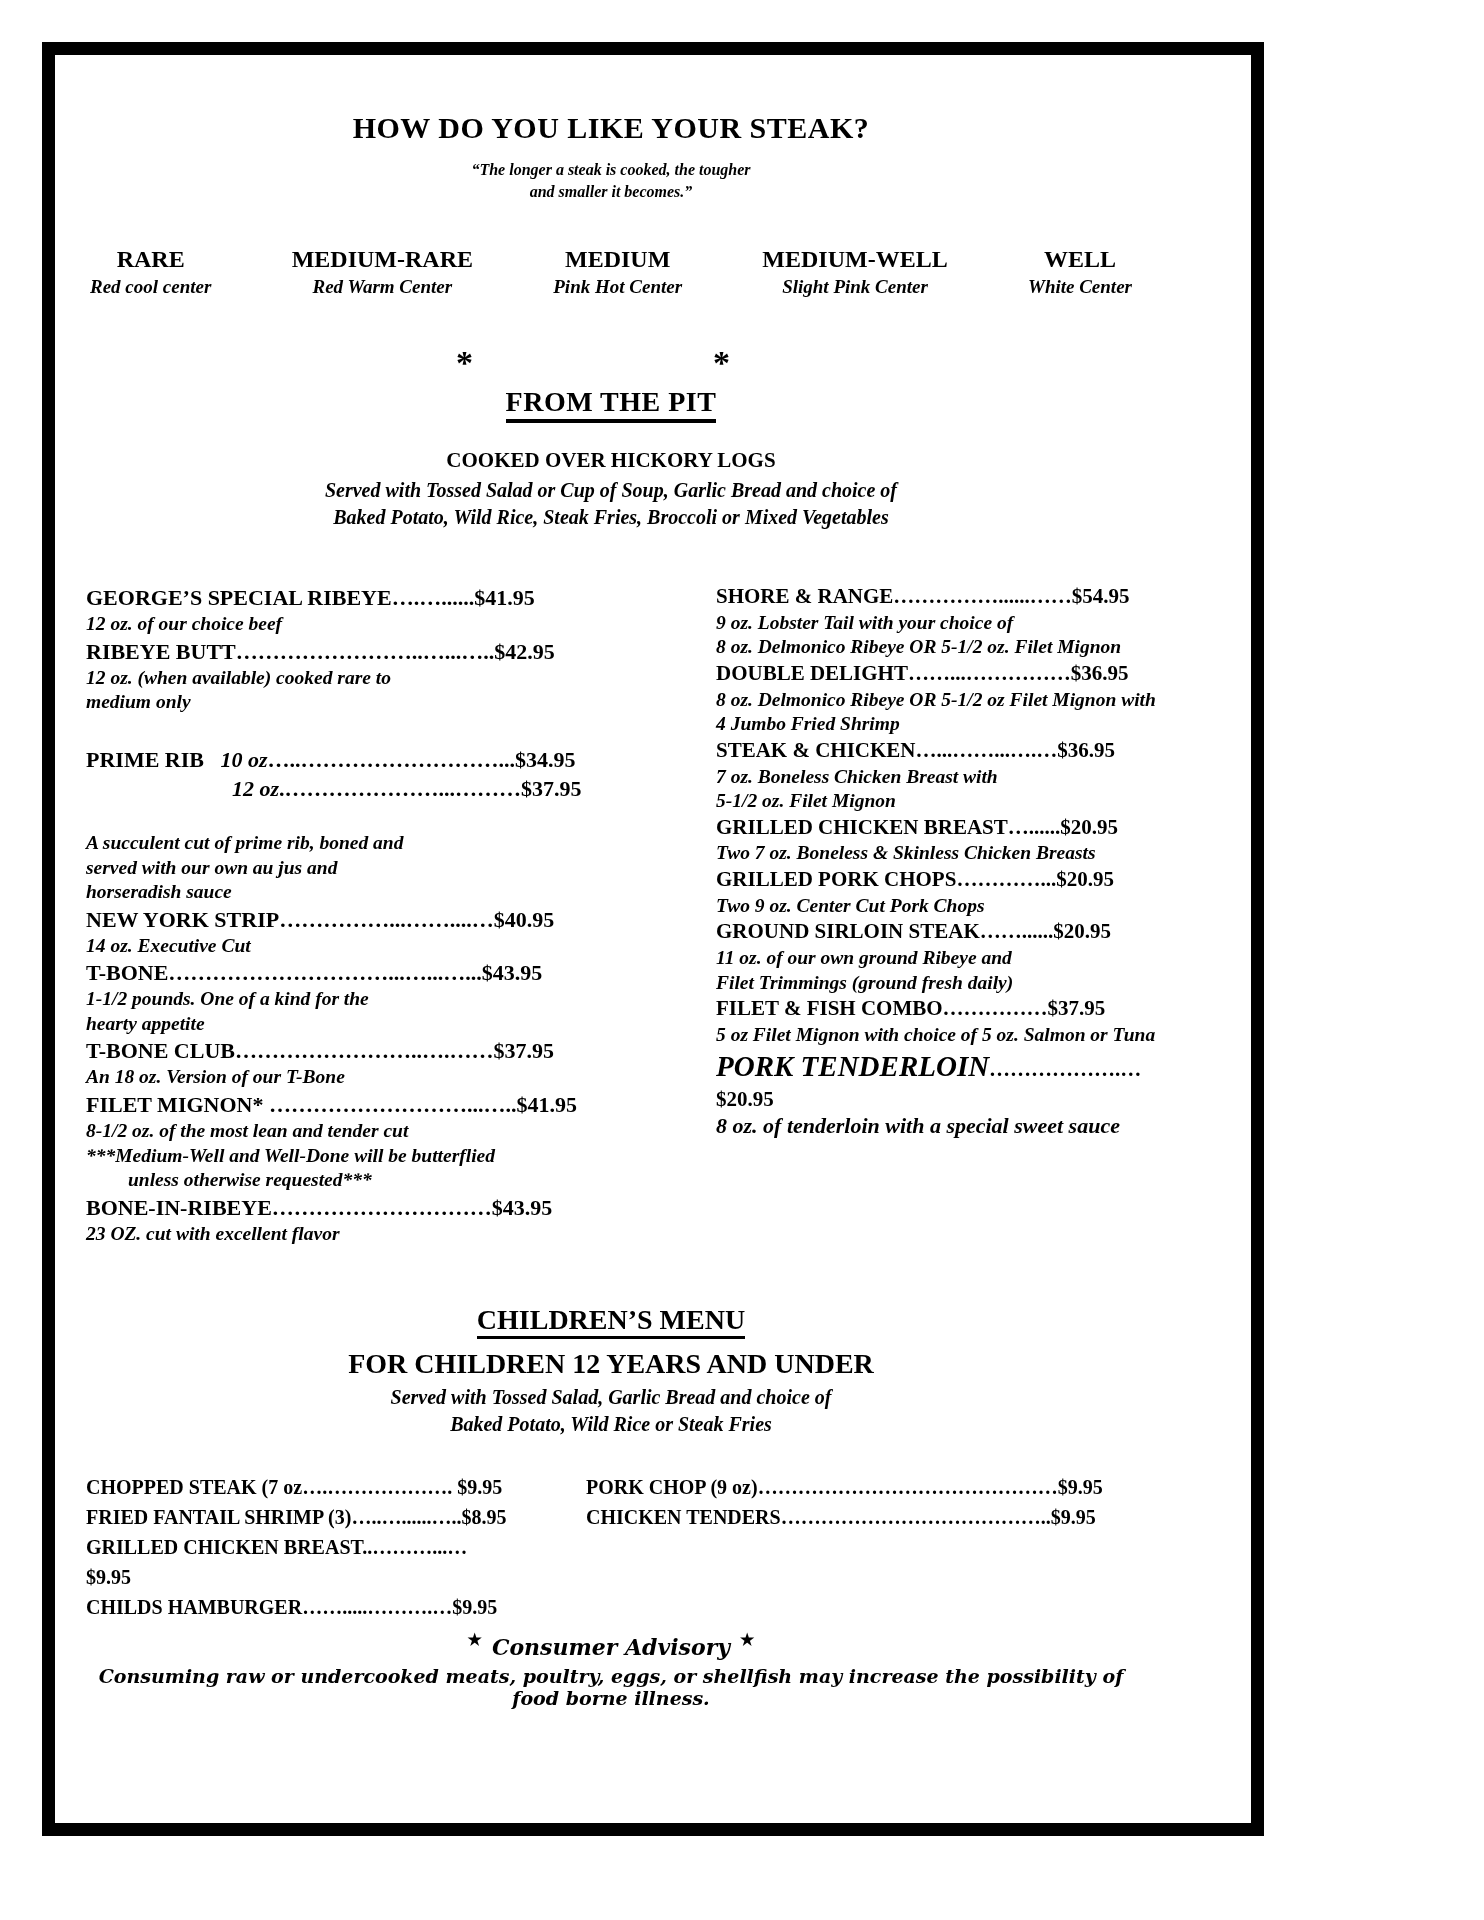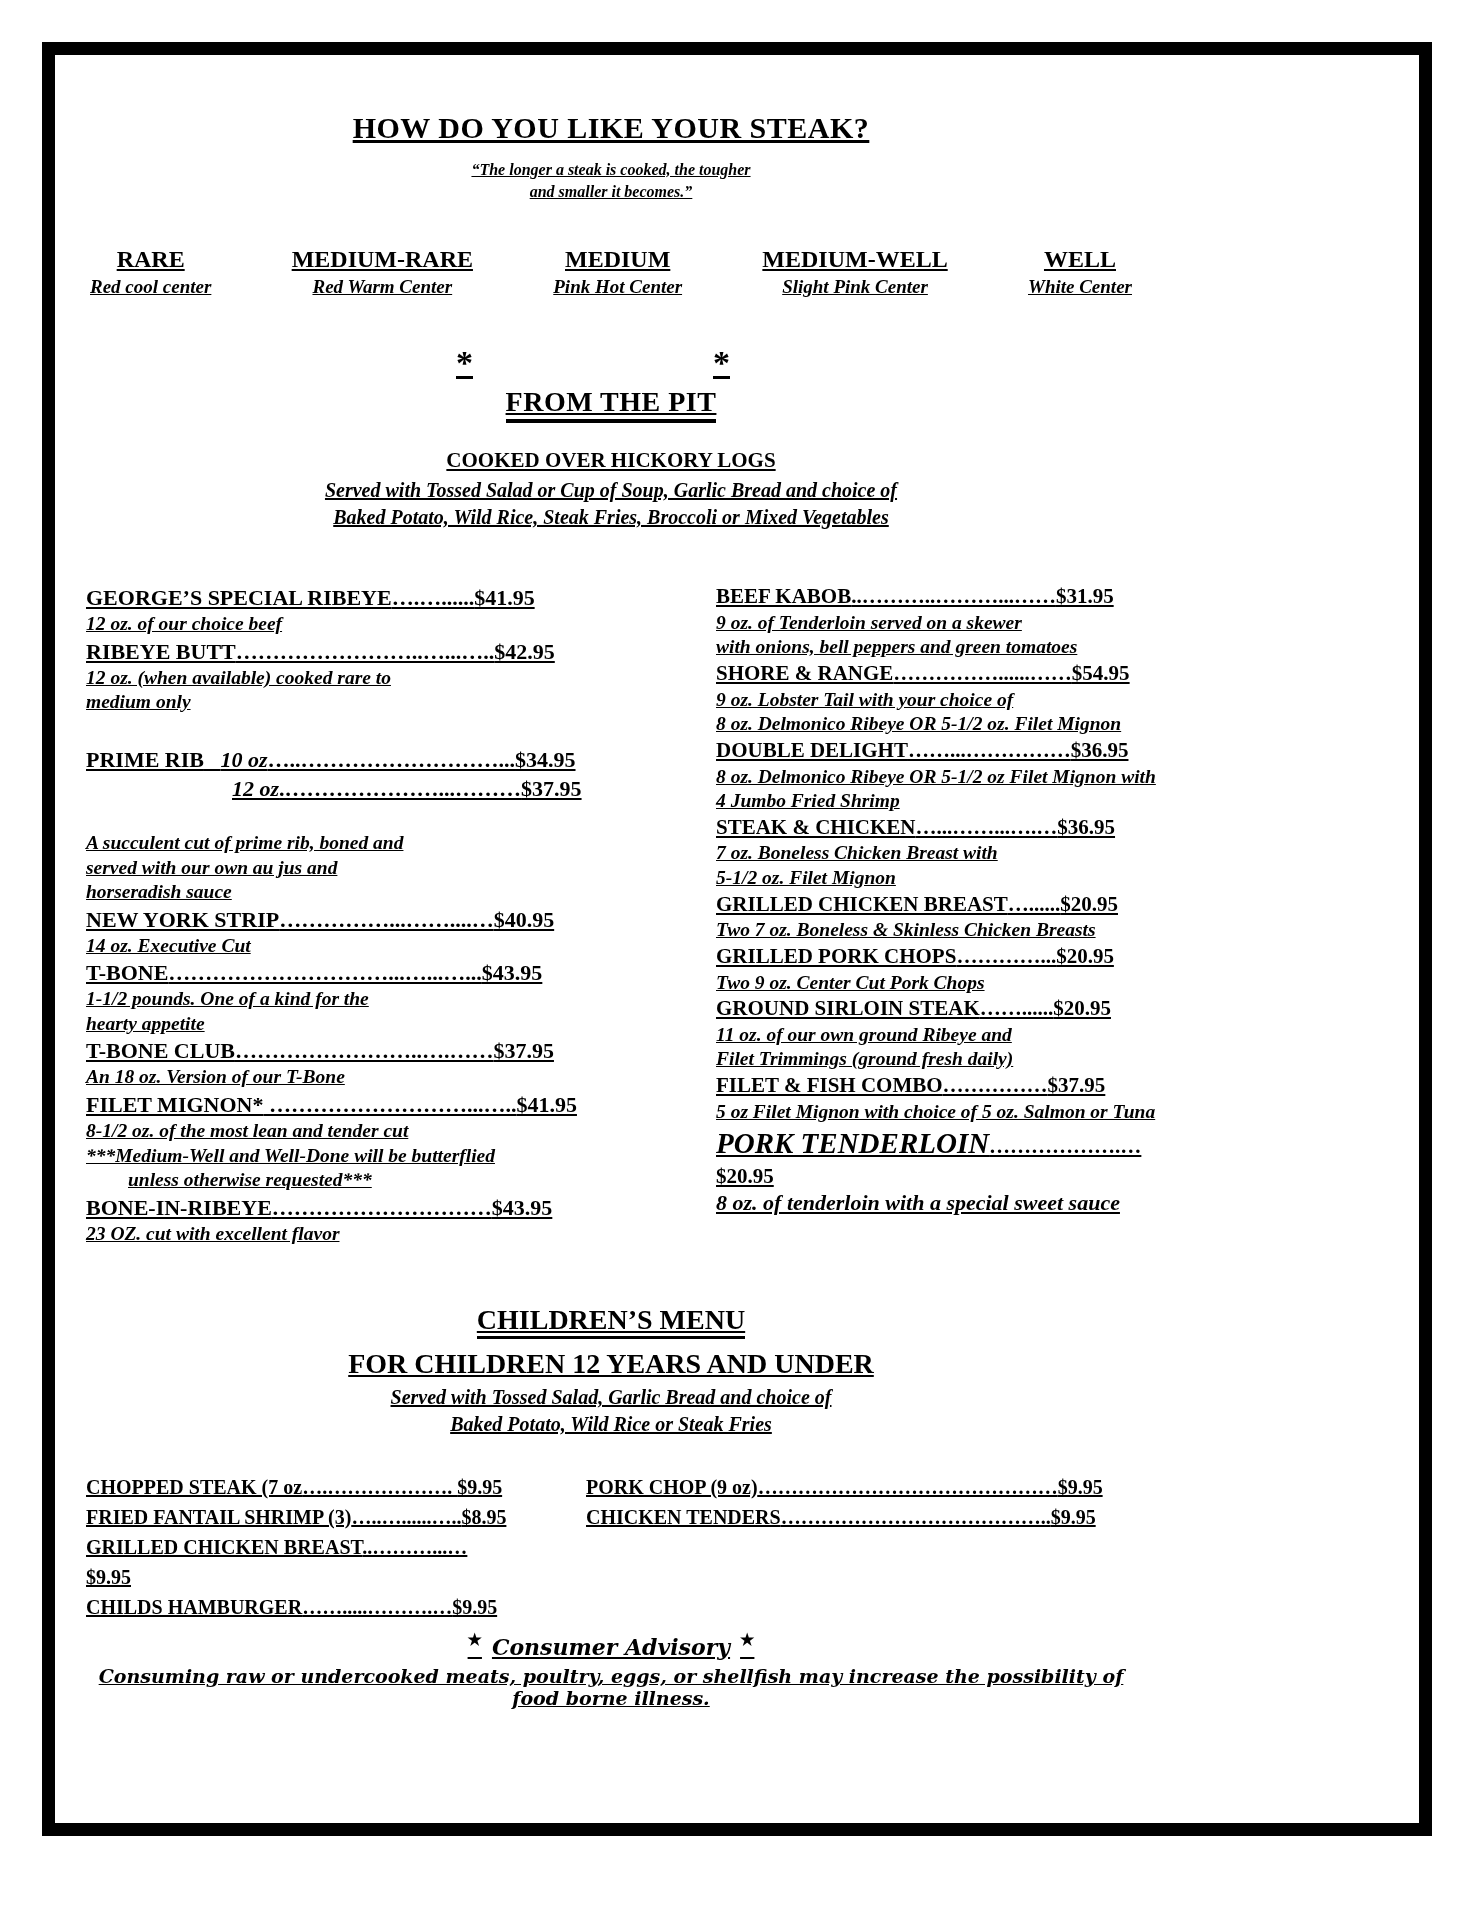--- a/index.html
+++ b/index.html
@@ -5,25 +5,24 @@
   html, body { margin:0; padding:0; background:#ffffff; }
   body {
     width:1484px; height:1920px;
     font-family:"Liberation Serif","DejaVu Serif",serif;
     color:#000;
     position:relative;
   }
   .page {
     position:absolute; left:42px; top:42px;
     box-sizing:border-box;
-    width:1390px; height:1794px;
+    width:1222px; height:1794px;
     border:13px solid #000;
     background:#fff;
     padding:56px 20px 0 31px;
-    text-decoration:underline;
   }
   .content { width:1050px; }
   .center { text-align:center; }
 
   .title { font-size:30px; font-weight:bold; letter-spacing:0.5px; }
   .quote { font-size:16px; font-weight:bold; font-style:italic; line-height:1.35; margin-top:14px; }
 
   .doneness-row { display:flex; justify-content:space-between; margin-top:44px; padding:0 4px; }
   .doneness-cell { text-align:center; }
   .doneness-label { font-size:24px; font-weight:bold; }
@@ -170,25 +169,20 @@
 
         <div>
           <div class="item-line"><span>BONE-IN-RIBEYE</span><span>…………………………</span><span>$43.95</span></div>
           <div class="item-desc-line">23 OZ. cut with excellent flavor</div>
         </div>
 
       </div>
 
       <div class="col-right">
 
-        <div>
-          <div class="item-line"><span>BEEF KABOB</span><span>..………..………...……</span><span>$31.95</span></div>
-          <div class="item-desc-line">9 oz. of Tenderloin served on a skewer</div>
-          <div class="item-desc-line">with onions, bell peppers and green tomatoes</div>
-        </div>
 
         <div>
           <div class="item-line"><span>SHORE &amp; RANGE</span><span>……………......……</span><span>$54.95</span></div>
           <div class="item-desc-line">9 oz. Lobster Tail with your choice of</div>
           <div class="item-desc-line">8 oz. Delmonico Ribeye OR 5-1/2 oz. Filet Mignon</div>
         </div>
 
         <div>
           <div class="item-line"><span>DOUBLE DELIGHT</span><span>……...……………</span><span>$36.95</span></div>
           <div class="item-desc-line">8 oz. Delmonico Ribeye OR 5-1/2 oz Filet Mignon with</div>

